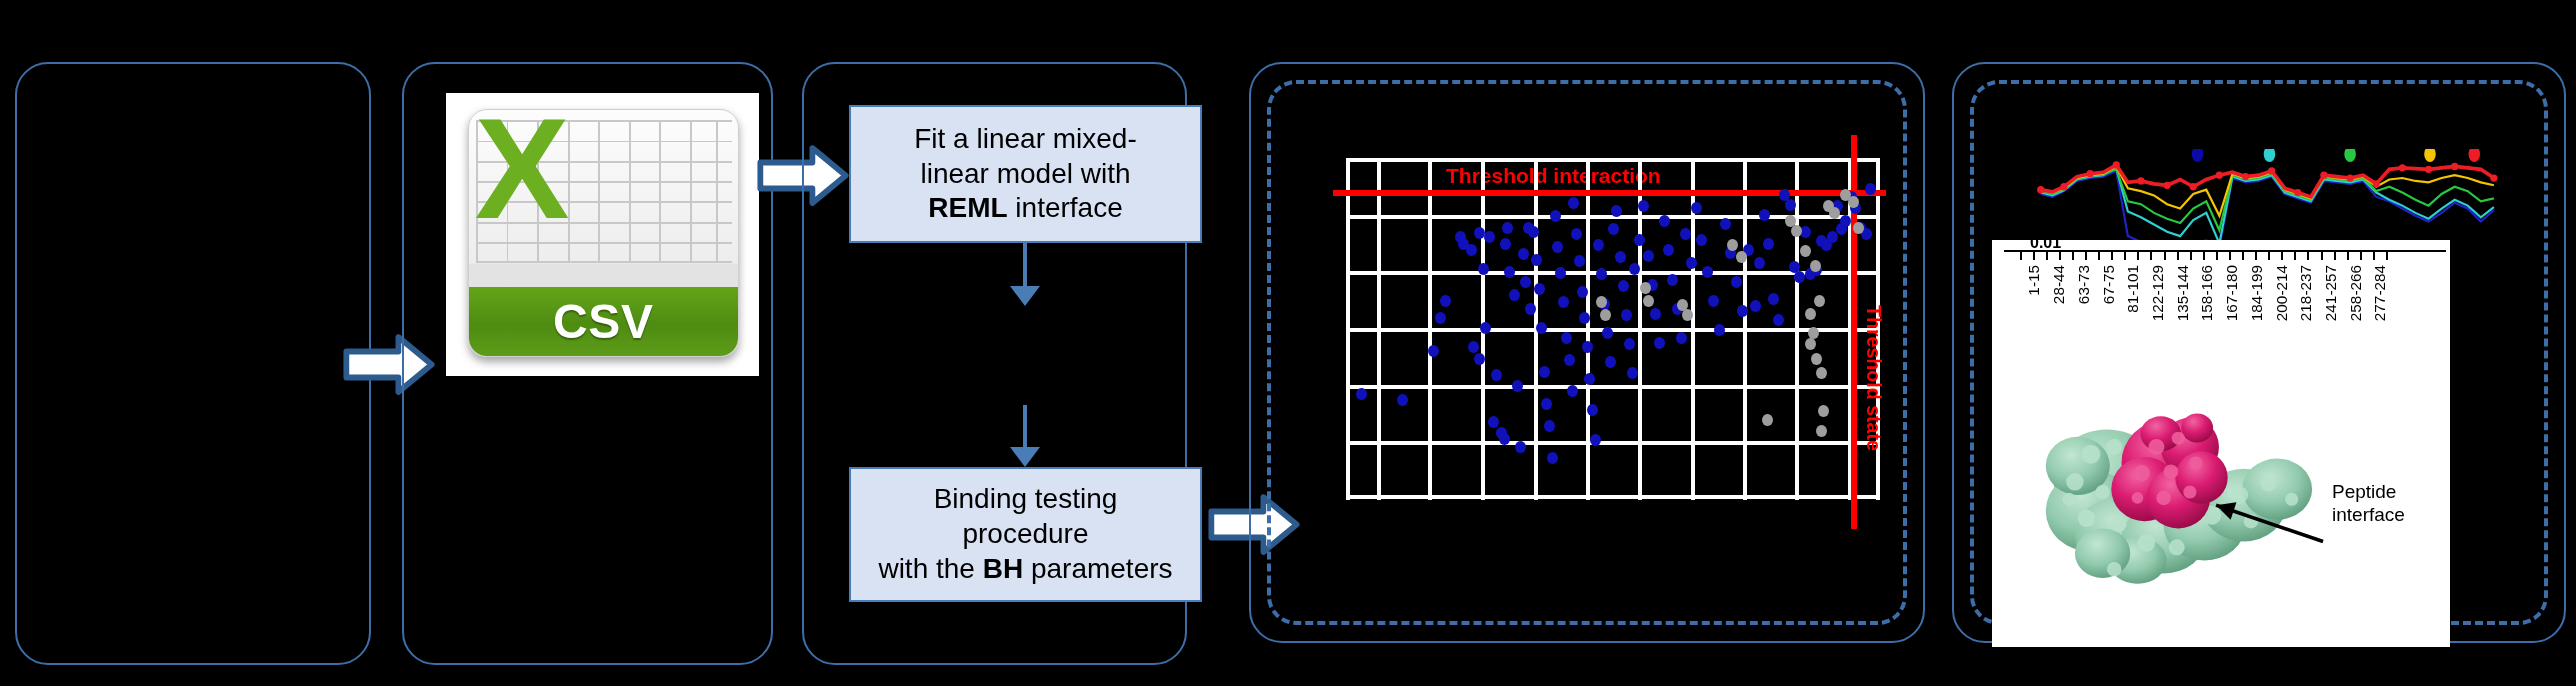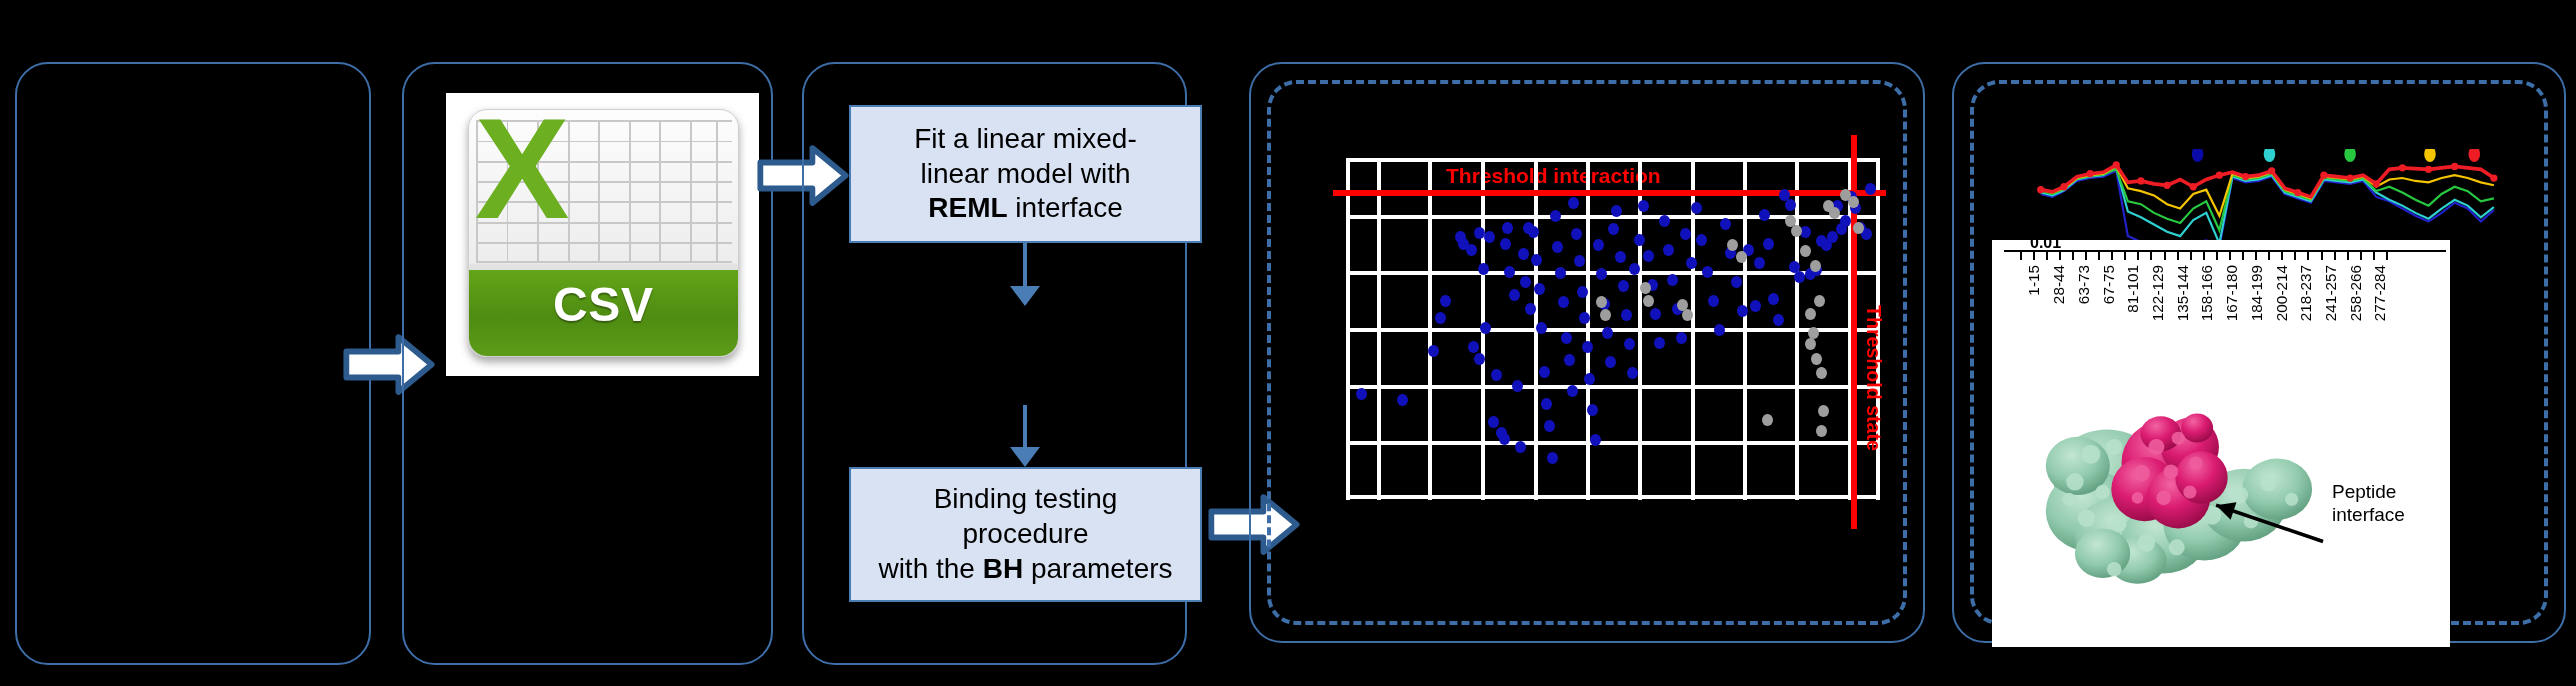--- a/index.html
+++ b/index.html
@@ -90,21 +90,21 @@
     height: 116px;
     color: #6cb021;
     font-size: 142px;
     font-weight: bold;
     line-height: 109px;
     font-family: "Liberation Sans", sans-serif;
   }
   .csv-band {
     position: absolute;
     left: 0; right: 0; bottom: 0;
-    height: 86px;
+    height: 69px;
     background: linear-gradient(180deg,#63a518 0%,#4e8c12 55%,#5d9c18 100%);
     color: #ffffff;
     font-size: 48px;
     font-weight: bold;
     letter-spacing: 0.7px;
     text-align: center;
     line-height: 70px;
     text-shadow: 0 1.5px 1.5px rgba(0,0,0,0.35);
   }
 

